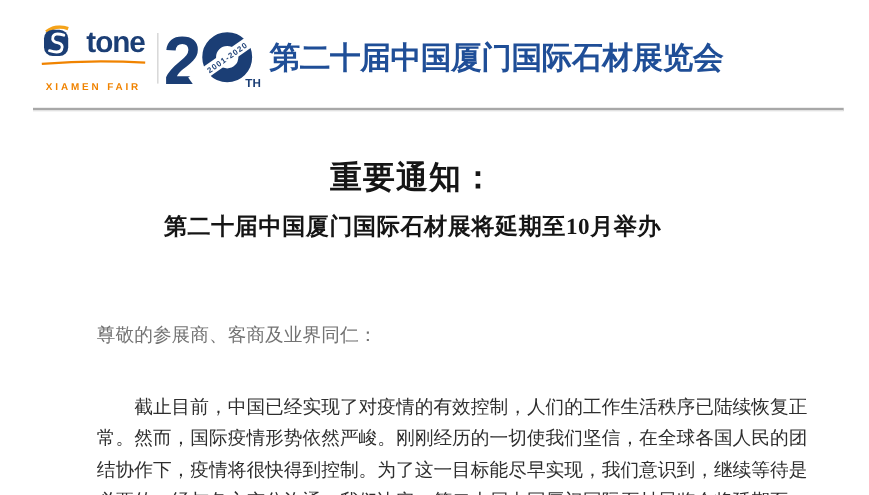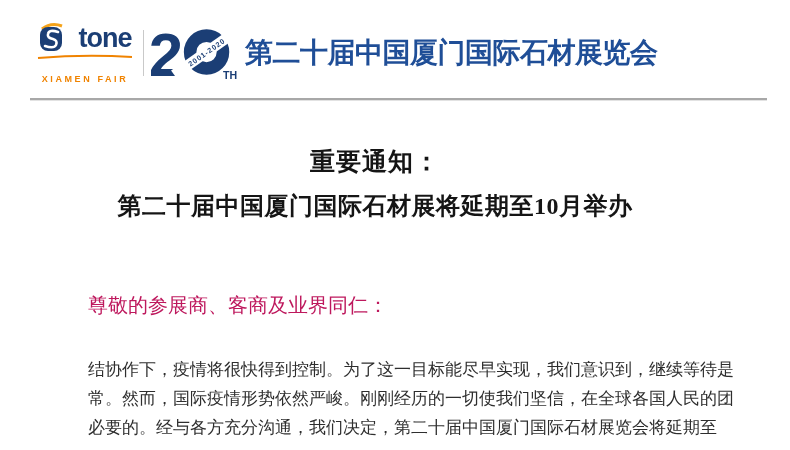--- a/index.html
+++ b/index.html
@@ -34,31 +34,31 @@
     color:#1f4e97;white-space:nowrap;line-height:1;
   }
   
   .rule{
     position:absolute;left:30px;top:98px;width:737px;height:2px;
     background:#a8a8a8;border-bottom:1px solid #e2e2e2;
   }
   
   .center-wrap{position:absolute;left:55px;width:640px;text-align:center;}
   .notice-heading{
-    top:146px;margin:0;font-size:25px;font-weight:bold;color:#151515;
+    top:146px;margin:0;font-size:29px;font-weight:bold;color:#151515;
     letter-spacing:1px;line-height:32px;
   }
   .notice-subheading{
-    top:191px;margin:0;font-size:24px;font-weight:bold;color:#151515;
+    top:191px;margin:0;font-size:21px;font-weight:bold;color:#151515;
     letter-spacing:0.5px;line-height:30px;white-space:nowrap;
   }
   
   .salutation{
     position:absolute;left:88px;top:294px;margin:0;
-    font-size:20px;color:#be185d;line-height:22px;
+    font-size:17px;color:#737373;line-height:22px;
   }
   .para{
     position:absolute;left:88px;top:356px;width:622px;
     font-size:17px;color:#2e2e2e;
   }
   .para .line{height:28.8px;line-height:28.8px;white-space:nowrap;}
   .para .indent{text-indent:34px;}
 </style>
 </head>
 <body>
@@ -99,18 +99,19 @@
 
   <div class="rule"></div>
 
   <h2 class="center-wrap notice-heading">重要通知：</h2>
 
   <h3 class="center-wrap notice-subheading">第二十届中国厦门国际石材展将延期至10月举办</h3>
 
   <p class="salutation">尊敬的参展商、客商及业界同仁：</p>
 
   <div class="para">
+    <div class="line indent">截止目前，中国已经实现了对疫情的有效控制，人们的工作生活秩序已陆续恢复正</div>
+    <div class="line">常。然而，国际疫情形势依然严峻。刚刚经历的一切使我们坚信，在全球各国人民的团</div>
     <div class="line">结协作下，疫情将很快得到控制。为了这一目标能尽早实现，我们意识到，继续等待是</div>
-    <div class="line">常。然而，国际疫情形势依然严峻。刚刚经历的一切使我们坚信，在全球各国人民的团</div>
     <div class="line">必要的。经与各方充分沟通，我们决定，第二十届中国厦门国际石材展览会将延期至</div>
   </div>
 
 </div>
 
 </body></html>

